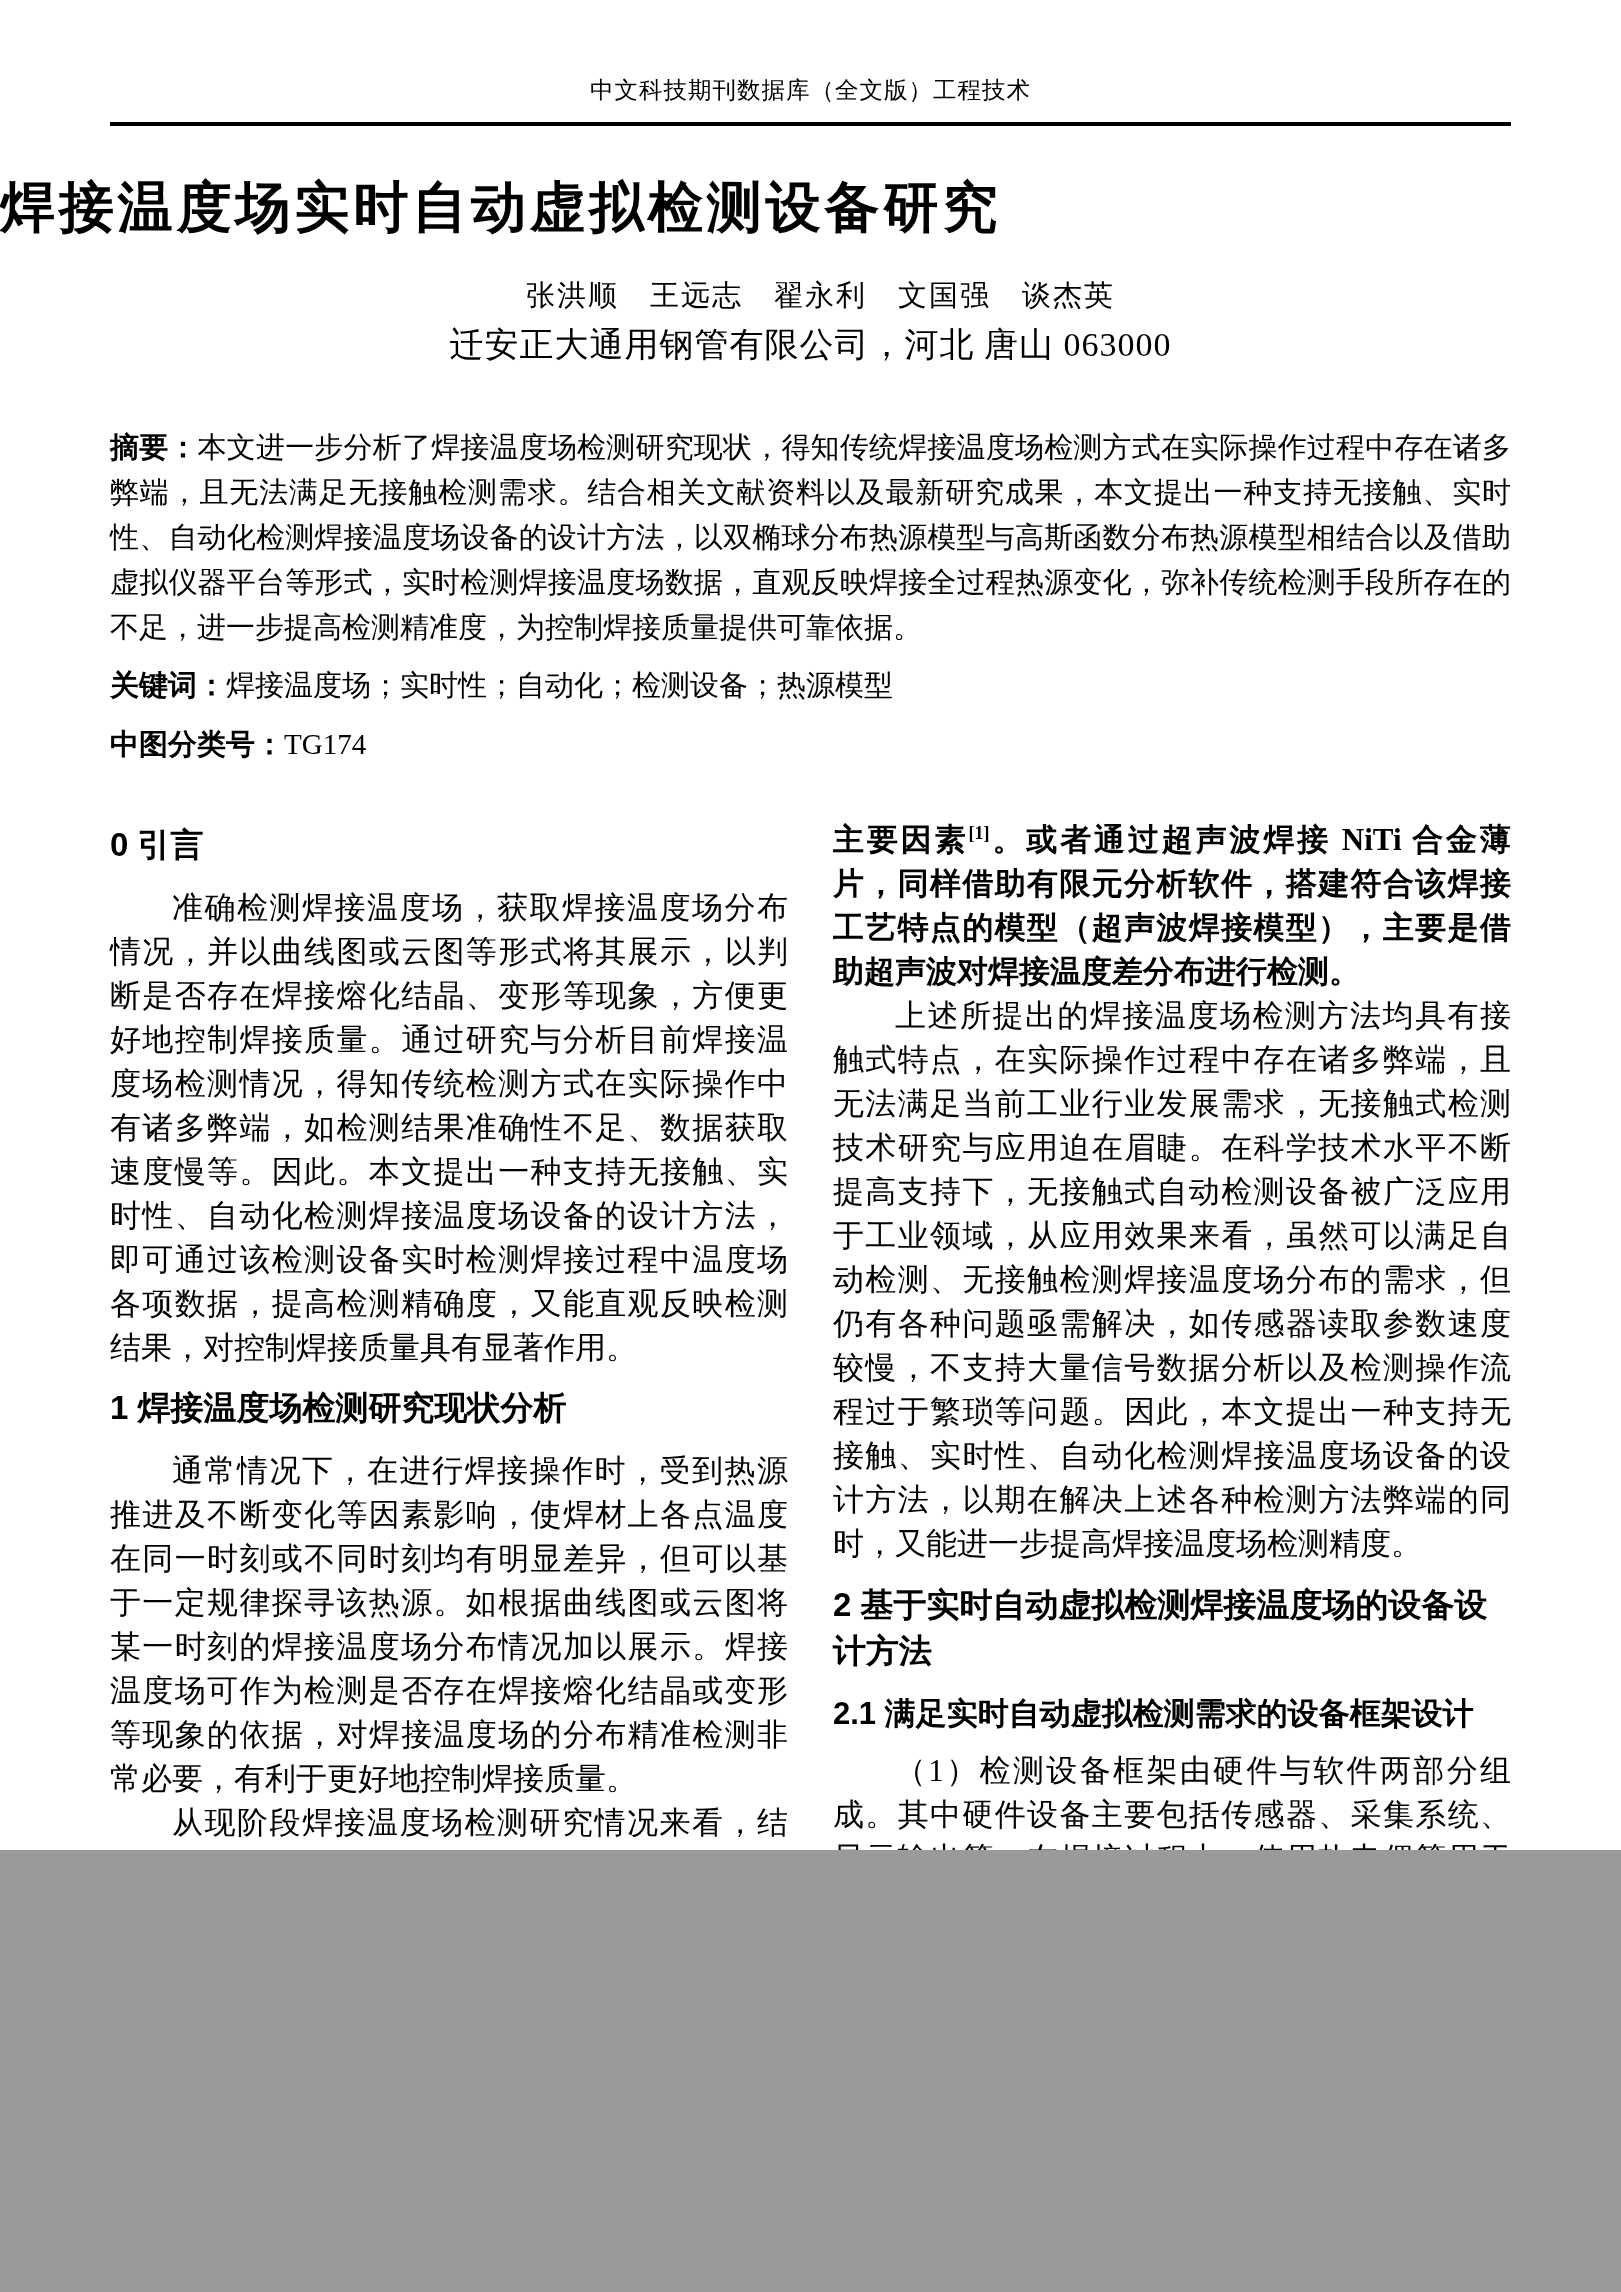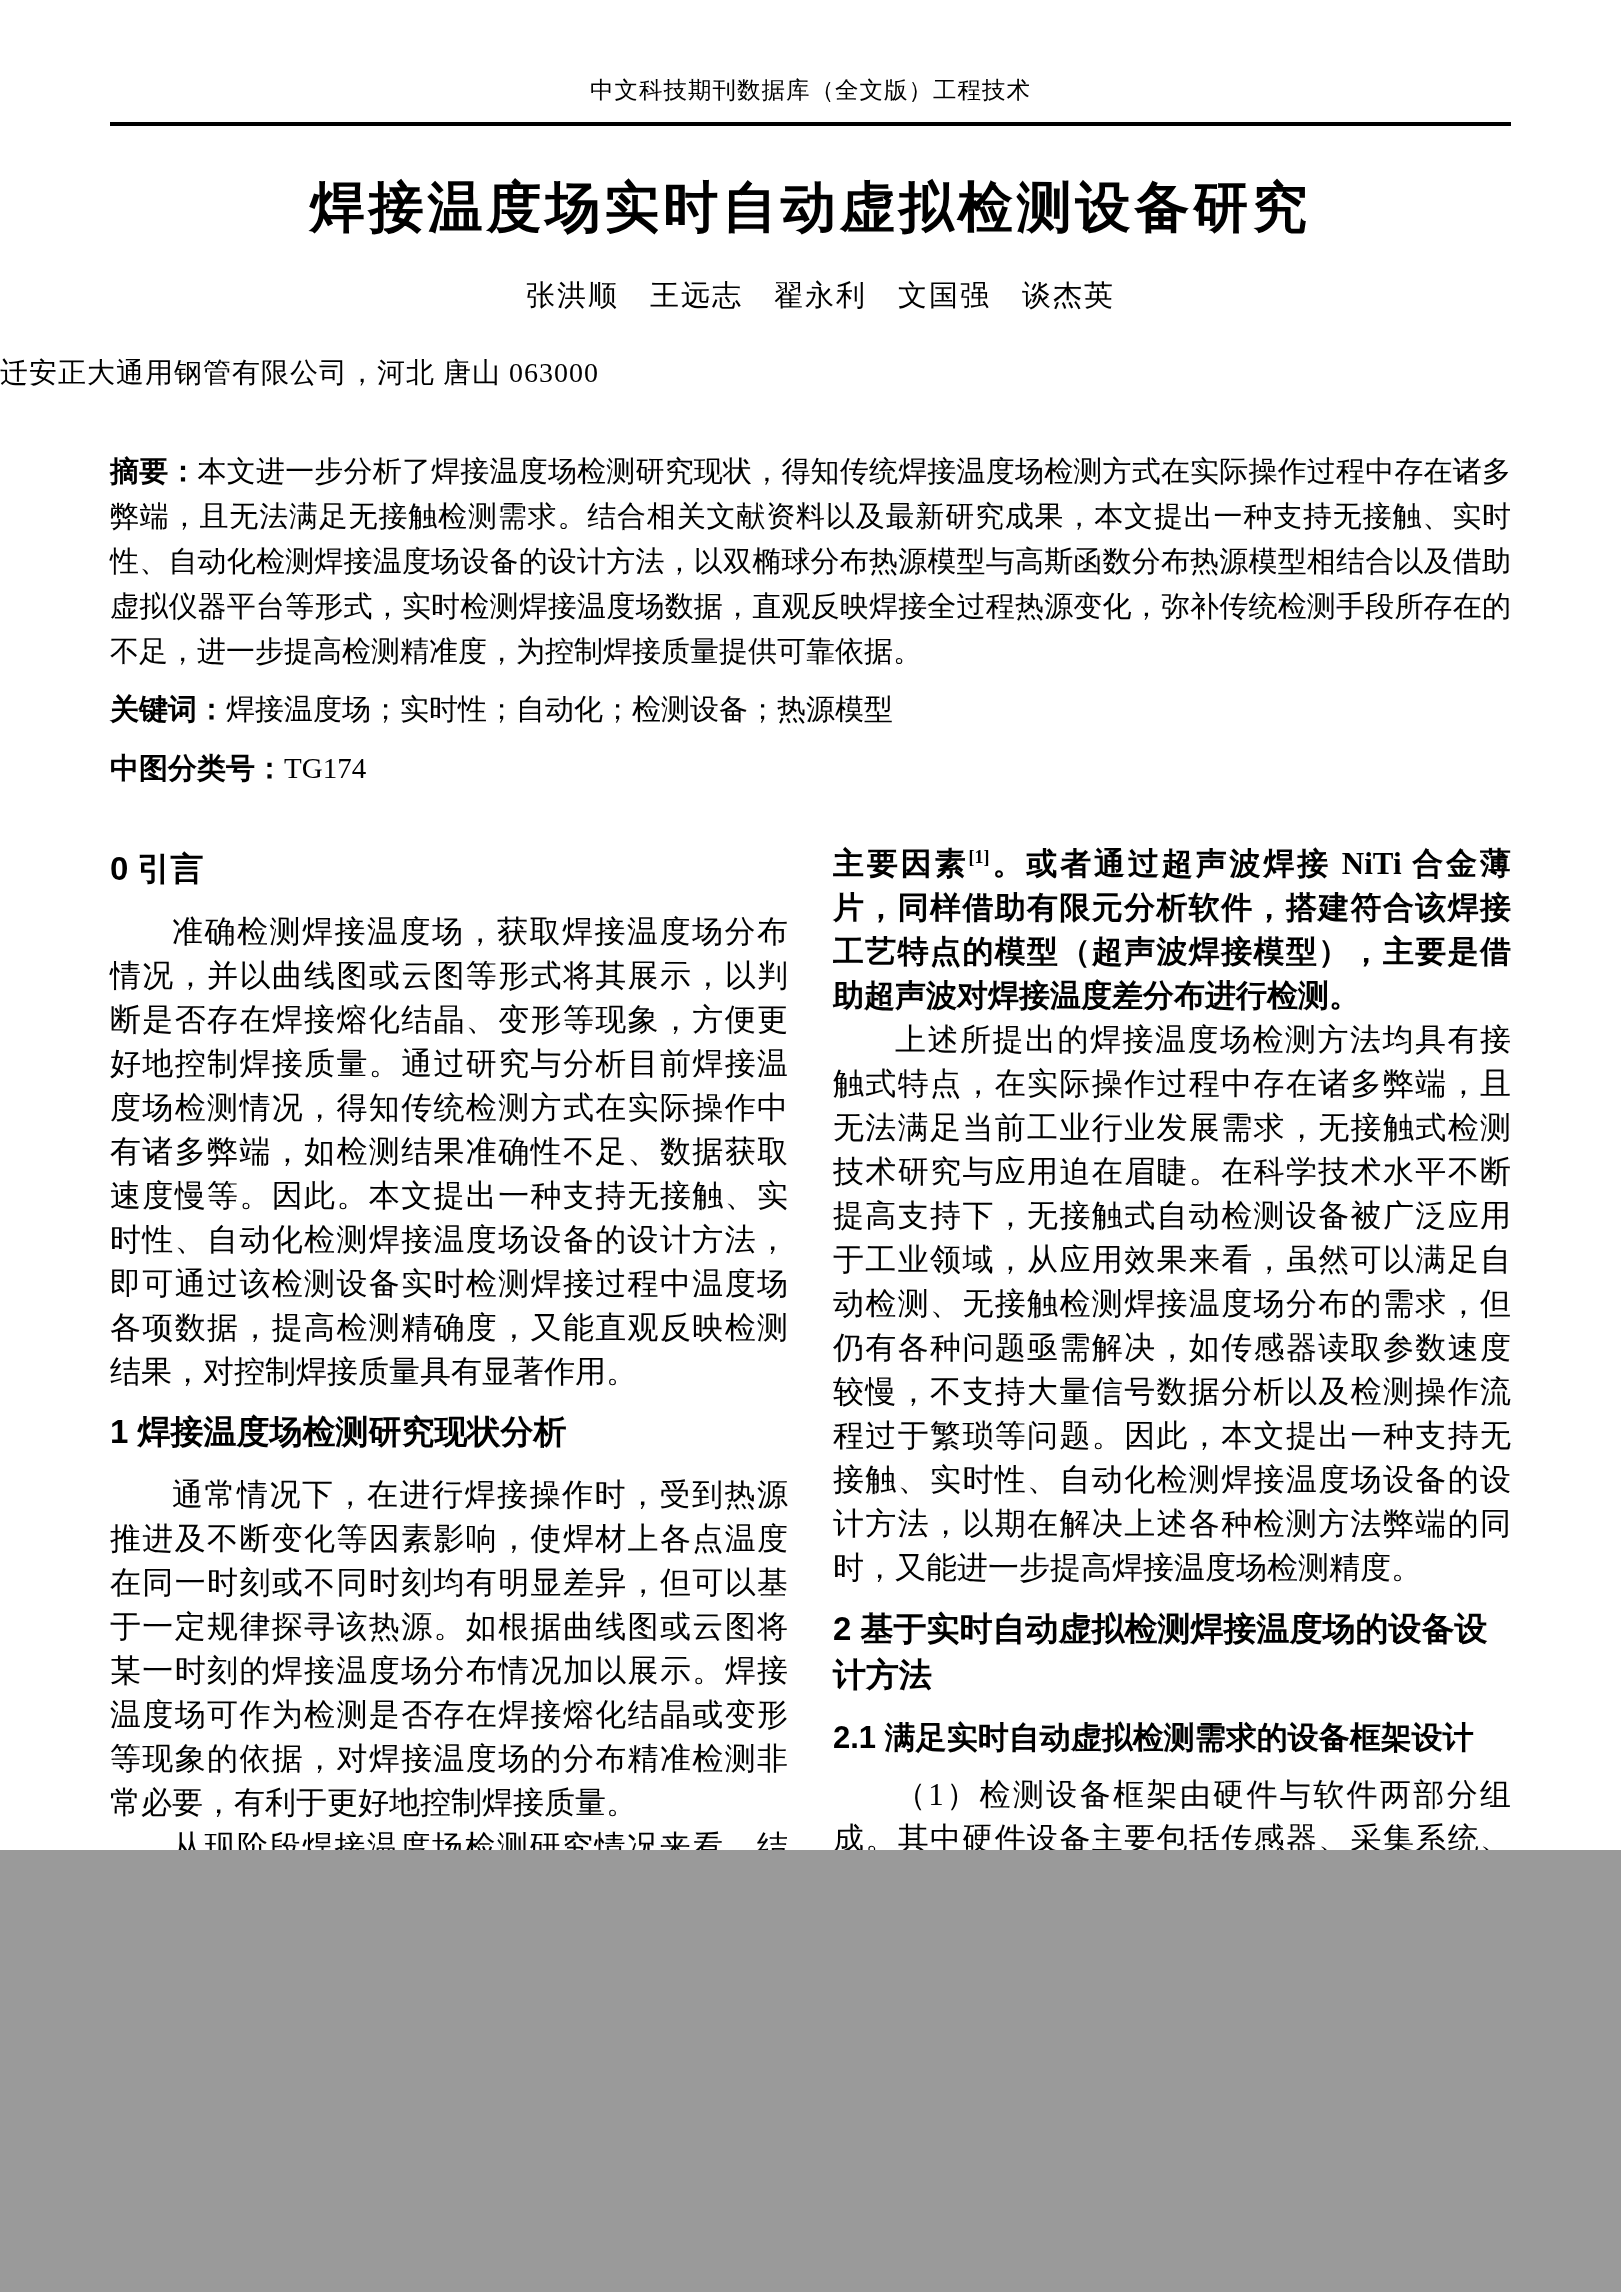--- a/index.html
+++ b/index.html
@@ -21,36 +21,37 @@
     font-size:23.5px;
     letter-spacing:1px;
   }
   .header-rule {
     margin:15.7px 110px 0 110px;
     border-bottom:4.9px solid #000;
   }
 
   .paper-title {
     margin-top:45px;
-    text-align:center;
+    text-align:left;
     font-family:"Liberation Sans","DejaVu Sans",sans-serif;
     font-weight:bold;
     font-size:55px;
     letter-spacing:3.9px;
   }
   .authors {
     margin-top:31px;
     text-align:center;
     font-size:29px;
     letter-spacing:2px;
     padding-left:20px;
   }
   .affiliation {
-    margin-top:38px;
-    font-size:28px;
+    margin-top:6px;
+    text-align:center;
+    font-size:34px;
     letter-spacing:1px;
   }
 
   .abstract-block { margin-top:57px; font-size:29px; line-height:45px; text-align:justify; }
   .meta-line { margin-top:13.7px; font-size:29px; line-height:45px; }
   .meta-label {
     font-family:"Liberation Sans","DejaVu Sans",sans-serif;
     font-weight:bold;
   }
 

